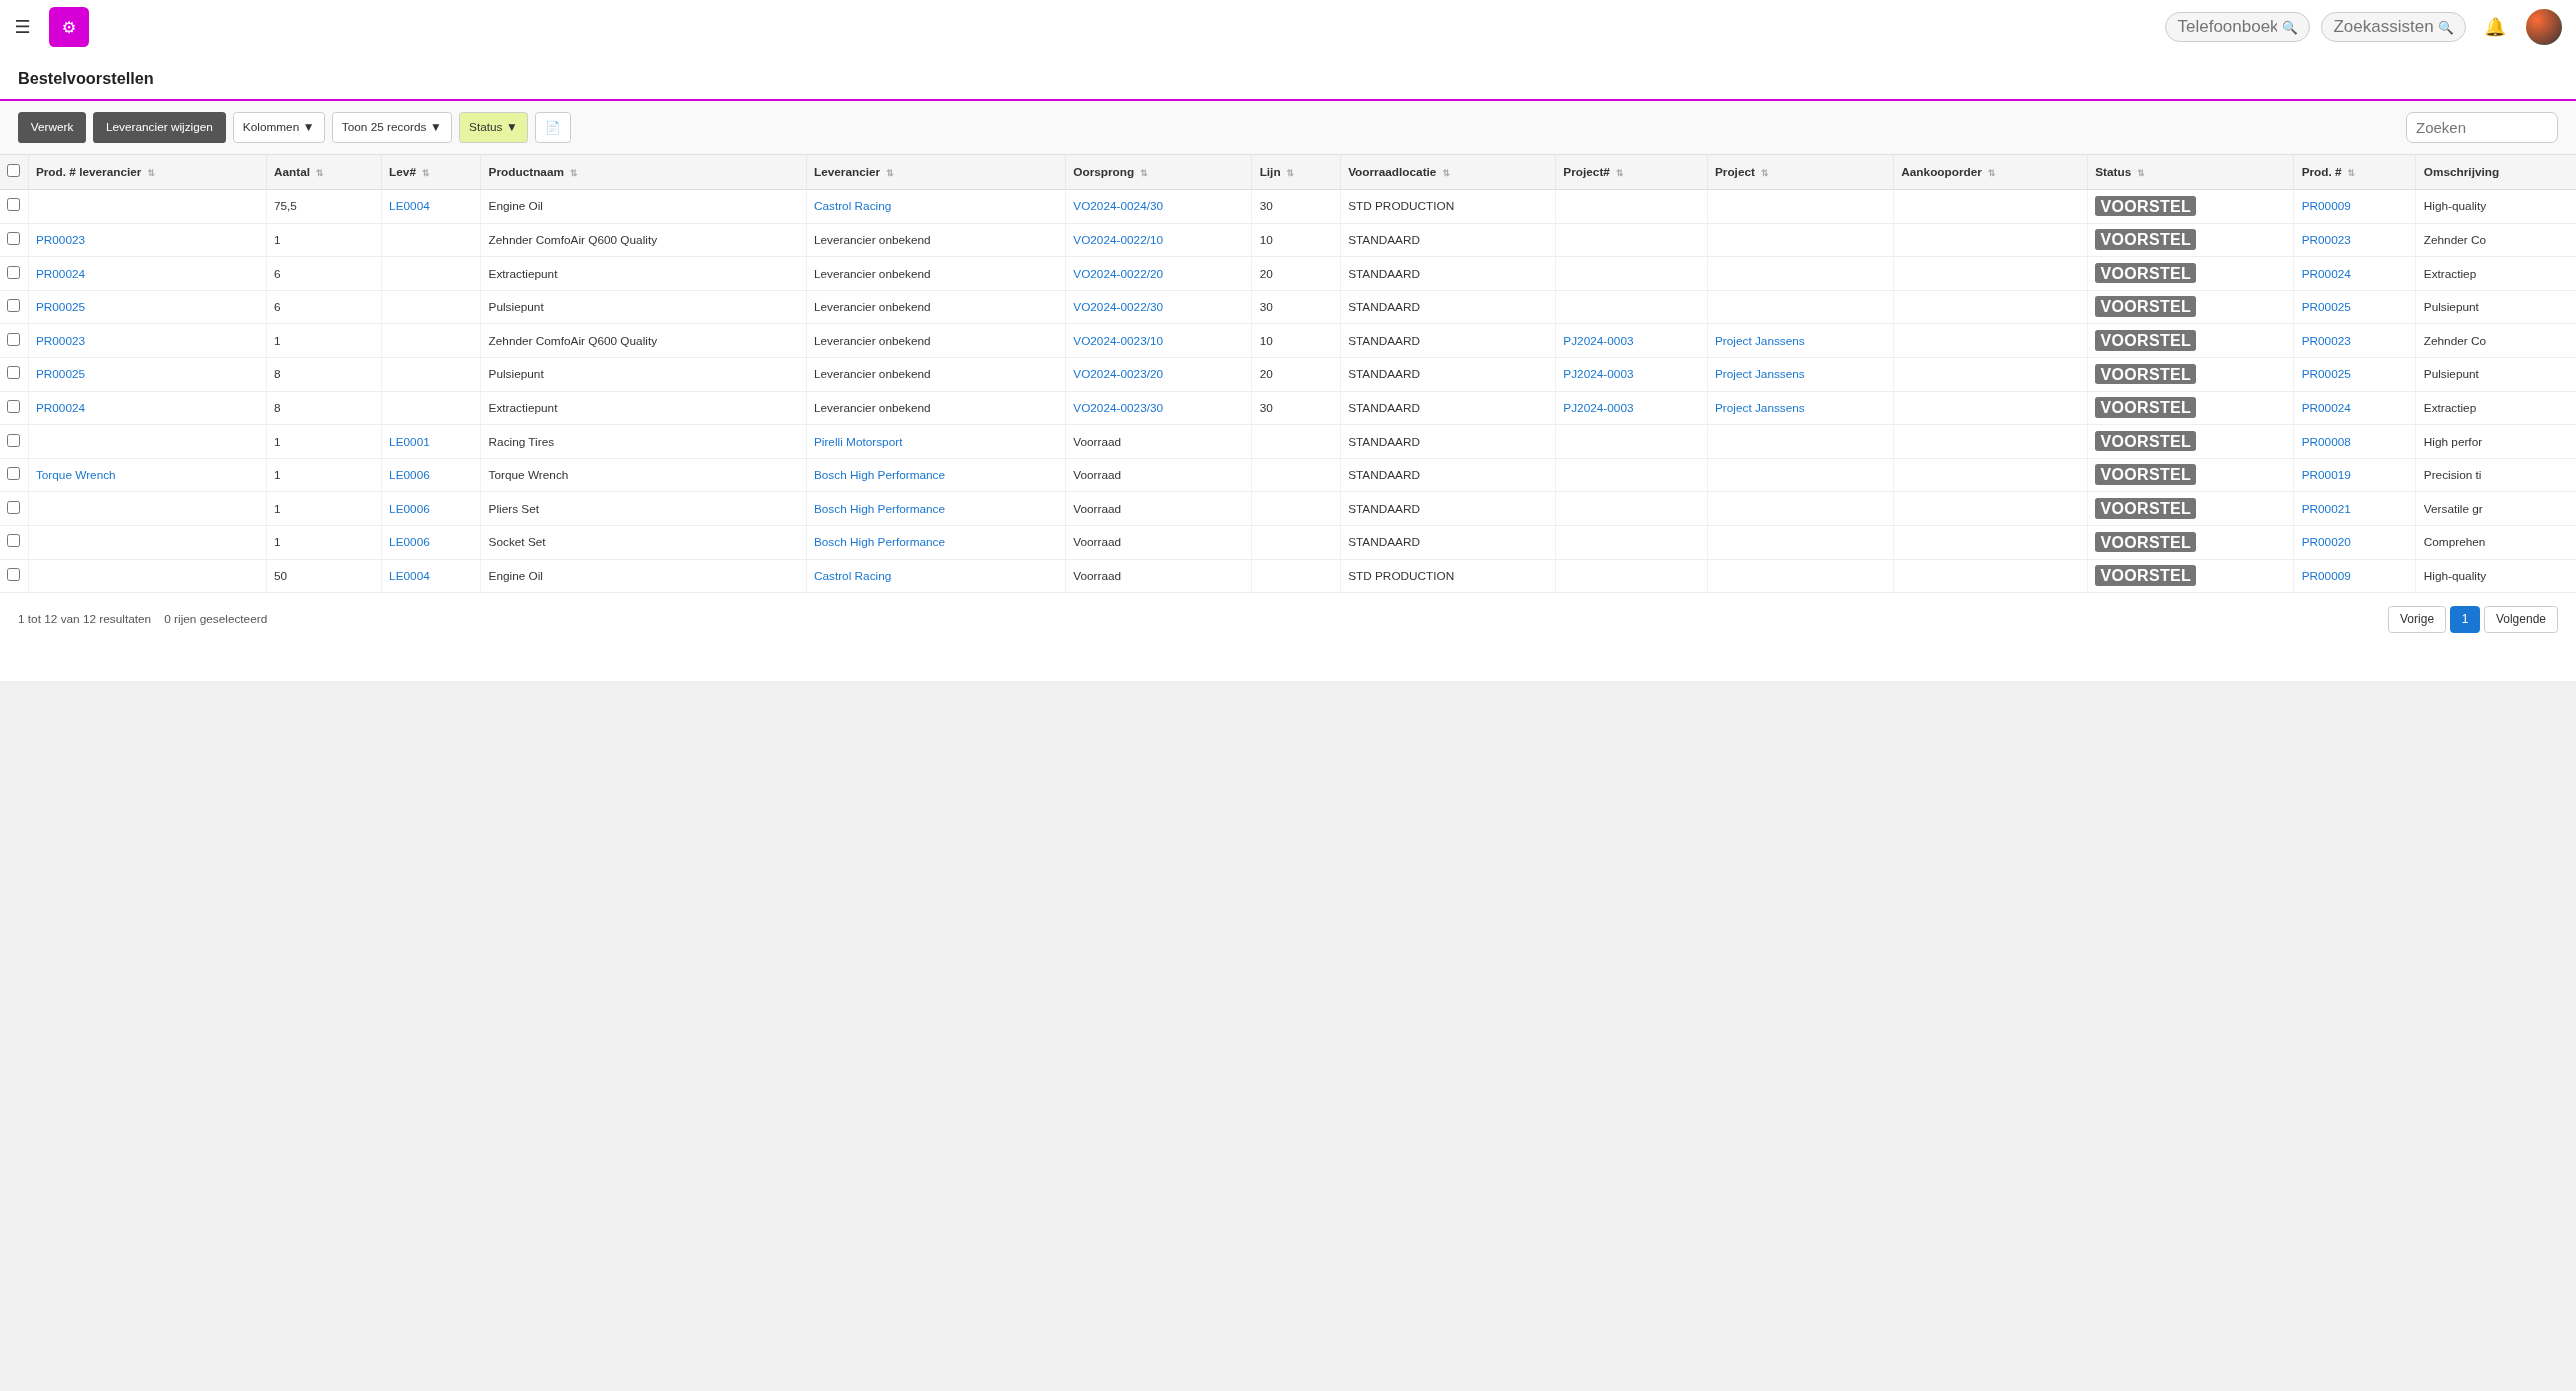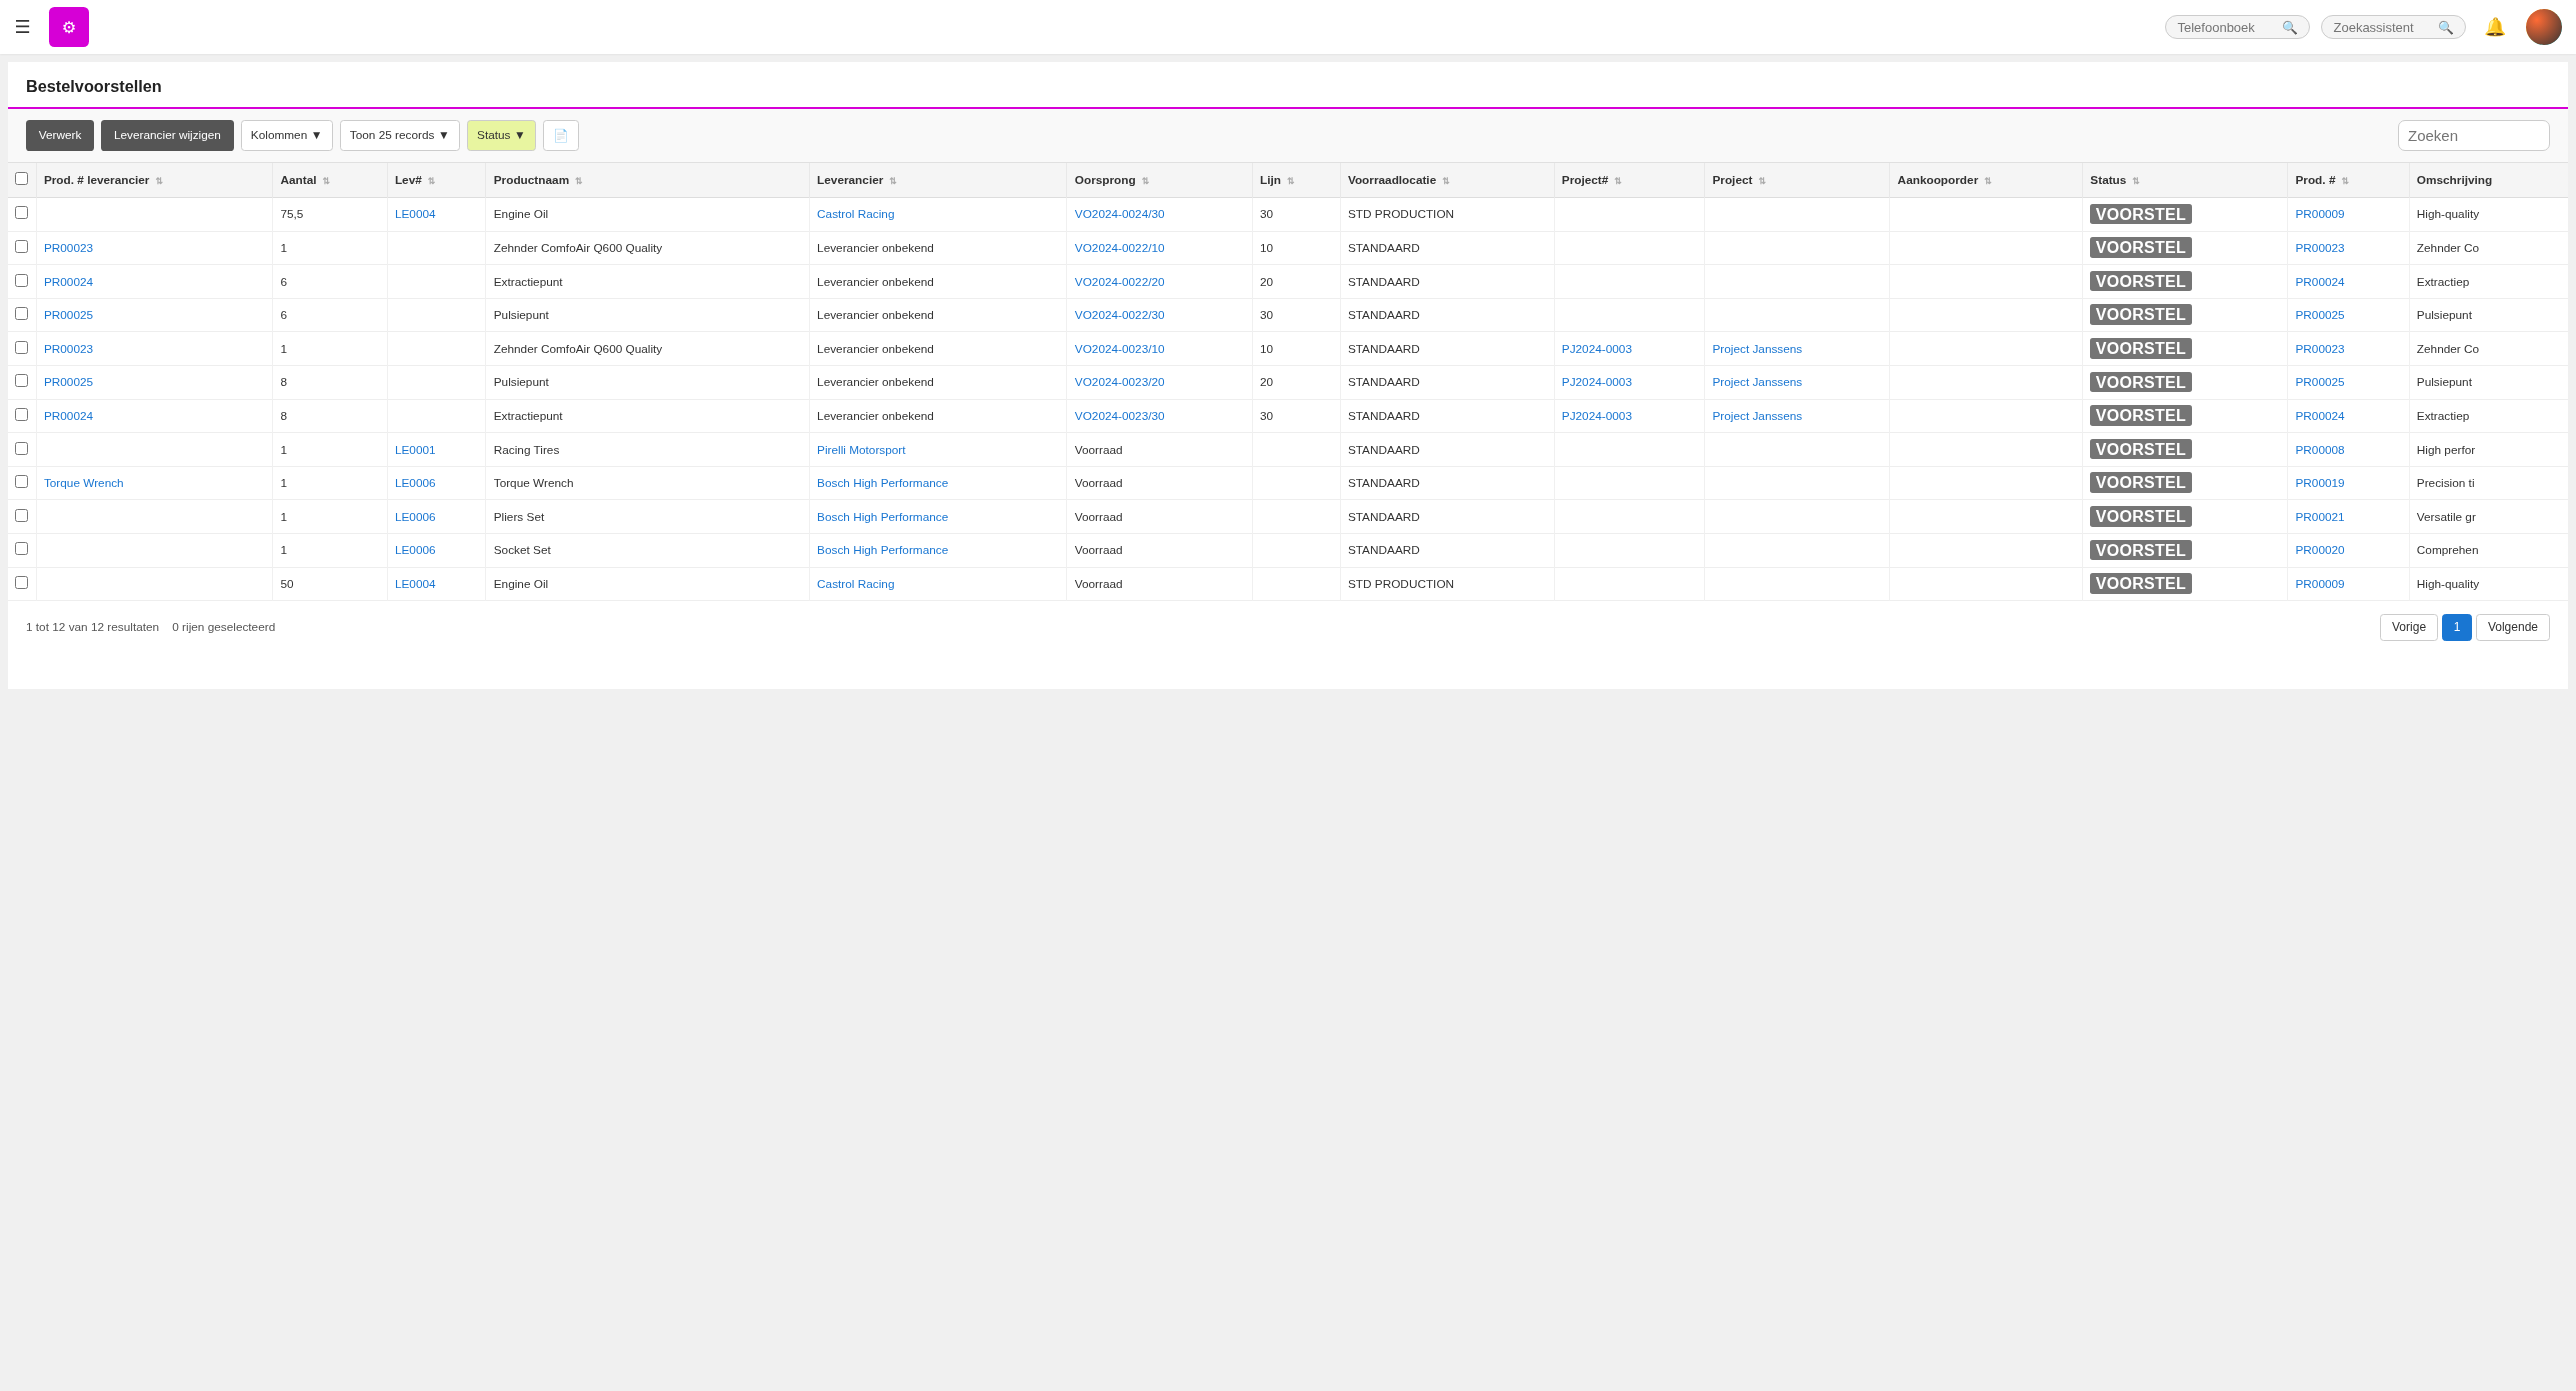--- a/index.html
+++ b/index.html
@@ -42,21 +42,21 @@
       border-radius: 18px;
       padding: 3.6px 11px;
       background: #f5f5f5;
       gap: 5.4px;
       width: 145px;
     }
     .search-box input {
       border: none;
       background: transparent;
       outline: none;
-      font-size: 13px;
+      font-size: 17px;
       width: 100%;
       color: #666;
     }
     .search-icon { color: #999; font-size: 12.7px; }
     .bell-icon { font-size: 18px; color: #555; cursor: pointer; margin: 0 7.3px; }
     .avatar {
       width: 36px;
       height: 36px;
       border-radius: 50%;
       background: linear-gradient(135deg, #ff6b35, #f7c948, #4ecdc4, #1a535c);
@@ -69,21 +69,21 @@
     .avatar-inner {
       width: 100%;
       height: 100%;
       background: radial-gradient(circle at 30% 30%, #ff6b35, #333);
       border-radius: 50%;
     }
 
     
     .page-wrapper {
       background: #fff;
-      margin: 8px;
+      margin: 0;
       padding-bottom: 36px;
     }
     .page-title-bar {
       padding: 14.5px 18px 0 18px;
       border-bottom: 2.7px solid #d600d6;
     }
     .page-title {
       font-size: 16.3px;
       font-weight: bold;
       color: #222;

